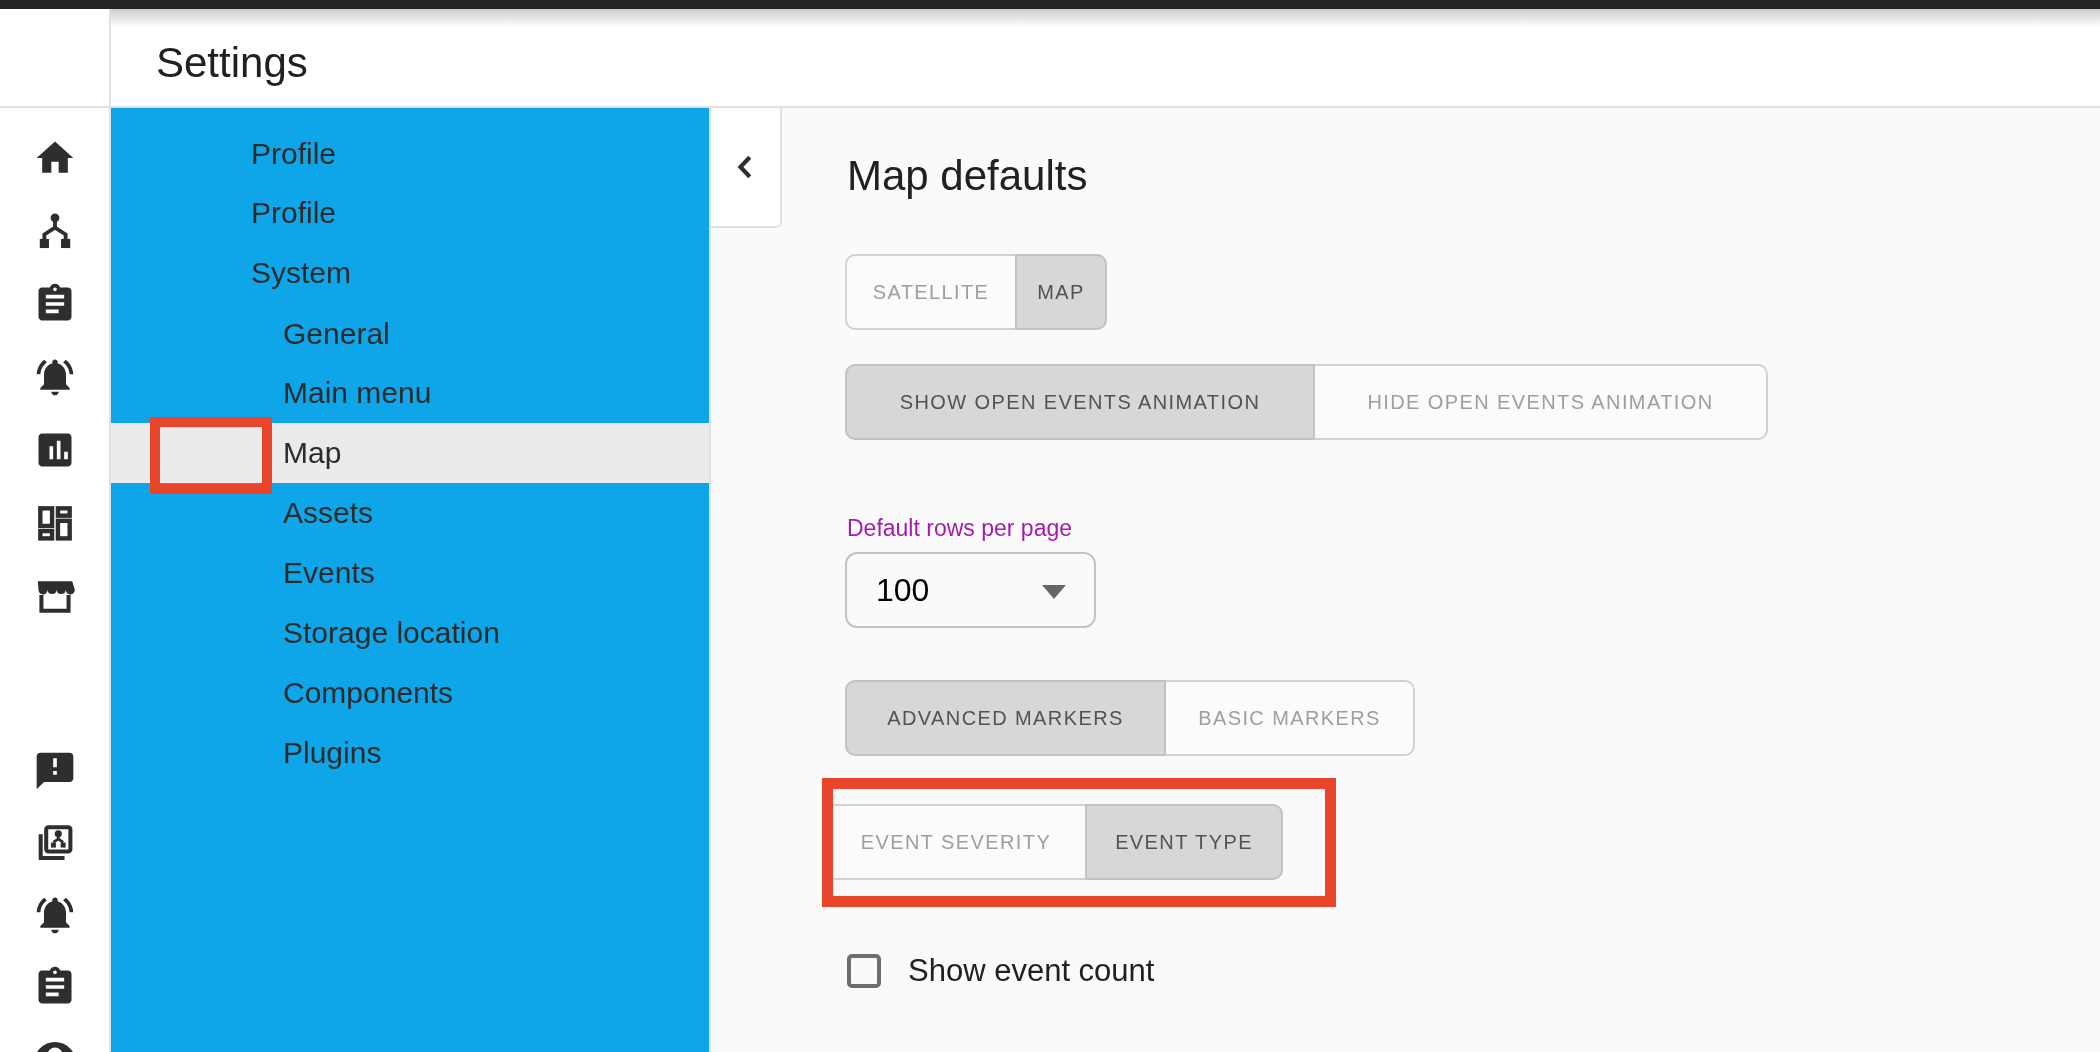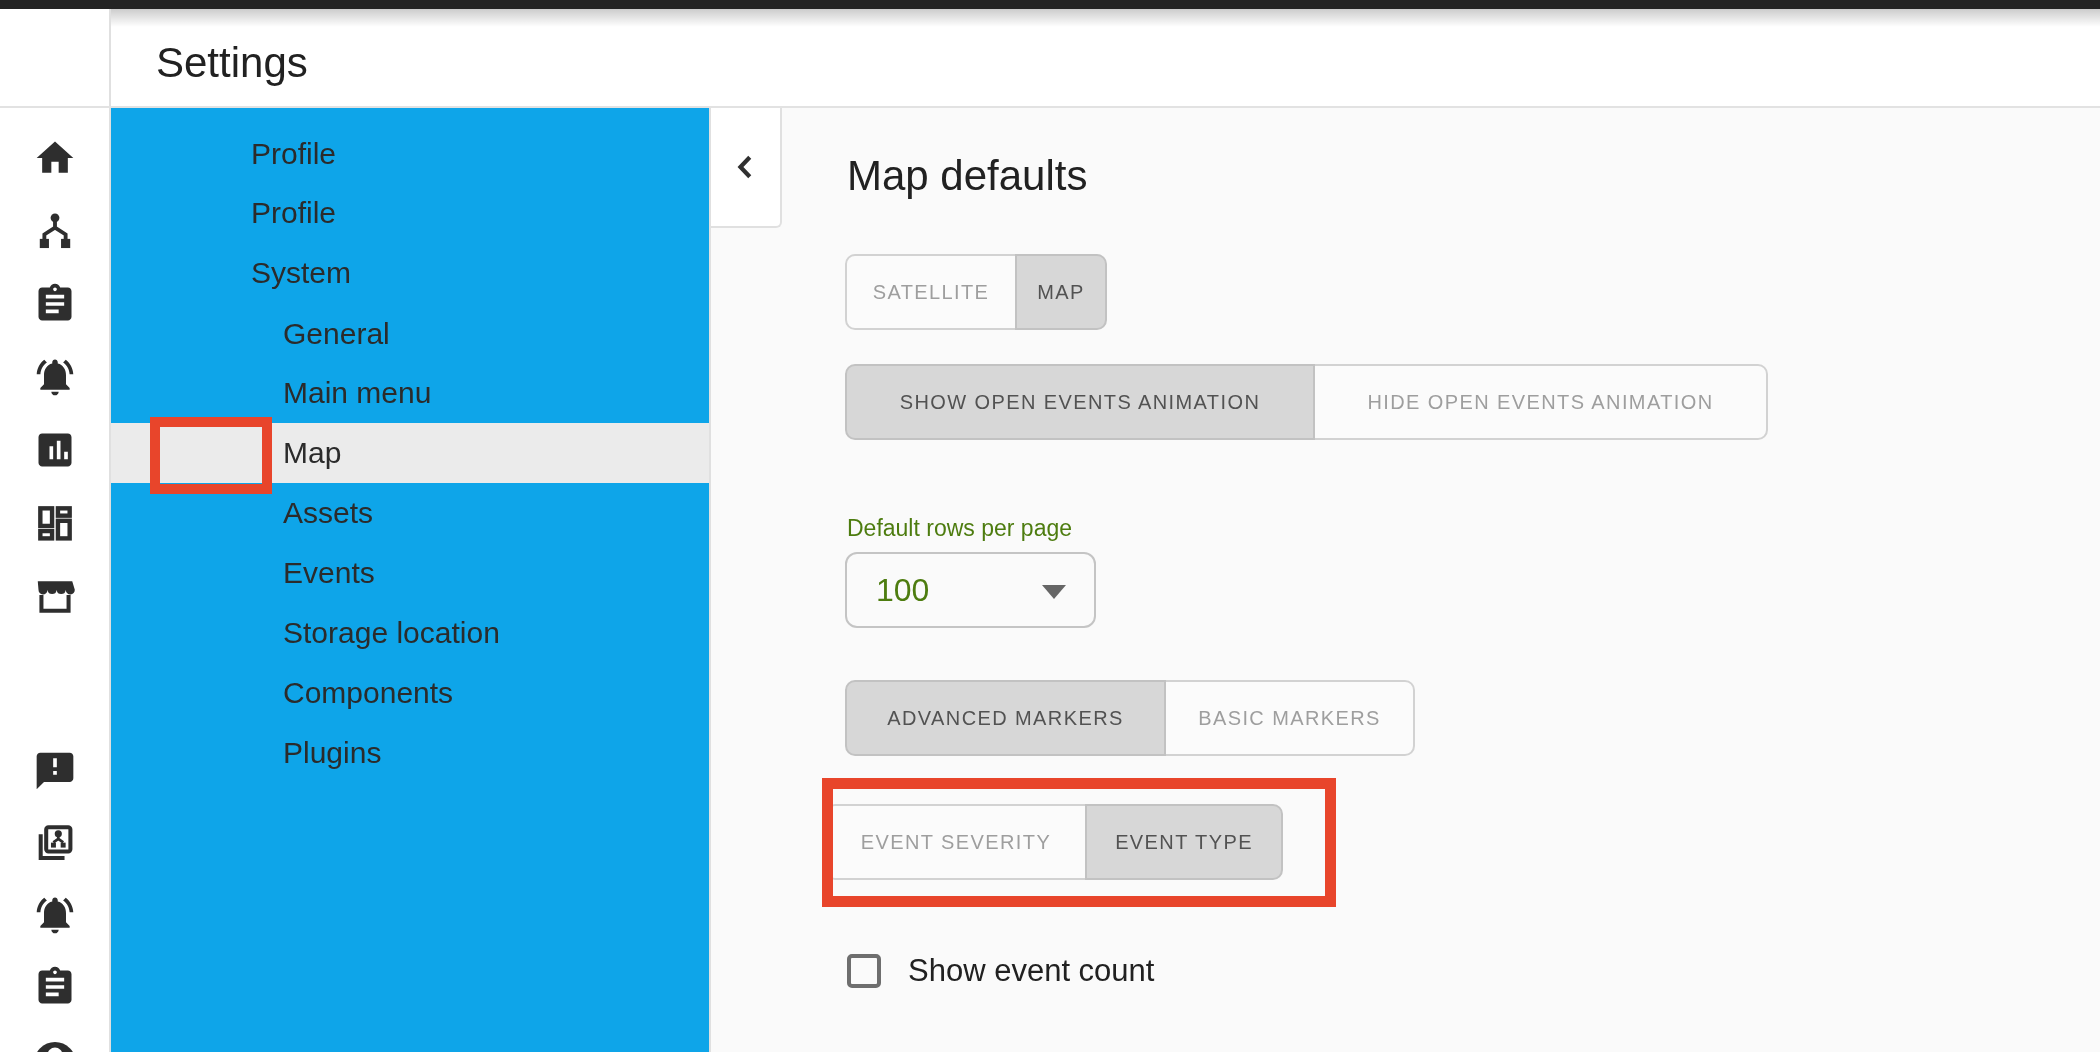--- a/index.html
+++ b/index.html
@@ -48,24 +48,24 @@
   .content-heading{left:847px;top:150px;font-size:42px;line-height:52px;color:#212121;}
 
   .toggle-group{position:absolute;display:flex;height:76px;z-index:2;}
   .toggle-btn{box-sizing:border-box;height:76px;border:2px solid #d2d2d2;display:flex;align-items:center;justify-content:center;
     font-size:20px;letter-spacing:1.4px;white-space:nowrap;background:#fbfbfb;color:#9e9e9e;cursor:pointer;}
   .toggle-btn + .toggle-btn{margin-left:-2px;}
   .toggle-btn:first-child{border-radius:10px 0 0 10px;}
   .toggle-btn:last-child{border-radius:0 10px 10px 0;}
   .toggle-btn.sel{background:#d7d7d7;color:#525252;border-color:#c2c2c2;z-index:1;}
 
-  .field-label{left:847px;top:514px;font-size:23px;line-height:28px;color:#4d7c0f;}
+  .field-label{left:847px;top:514px;font-size:23px;line-height:28px;color:#a21caf;}
   .select-box{left:845px;top:552px;width:251px;height:76px;box-sizing:border-box;border:2px solid #c4c4c4;border-radius:12px;
     display:flex;align-items:center;cursor:pointer;background:transparent;}
-  .select-value{margin-left:29px;font-size:32px;color:#4d7c0f;}
+  .select-value{margin-left:29px;font-size:32px;color:#000000;}
   .select-caret{position:absolute;right:28px;top:31px;width:0;height:0;
     border-left:12px solid transparent;border-right:12px solid transparent;border-top:14px solid #666666;}
 
   .checkbox-row{left:847px;top:954px;display:flex;align-items:center;}
   .checkbox-box{width:34px;height:34px;box-sizing:border-box;border:4px solid #6e6e6e;border-radius:5px;background:transparent;cursor:pointer;}
   .checkbox-label{margin-left:27px;font-size:31px;color:#212121;line-height:34px;white-space:nowrap;}
 </style>
 </head>
 <body>
 

